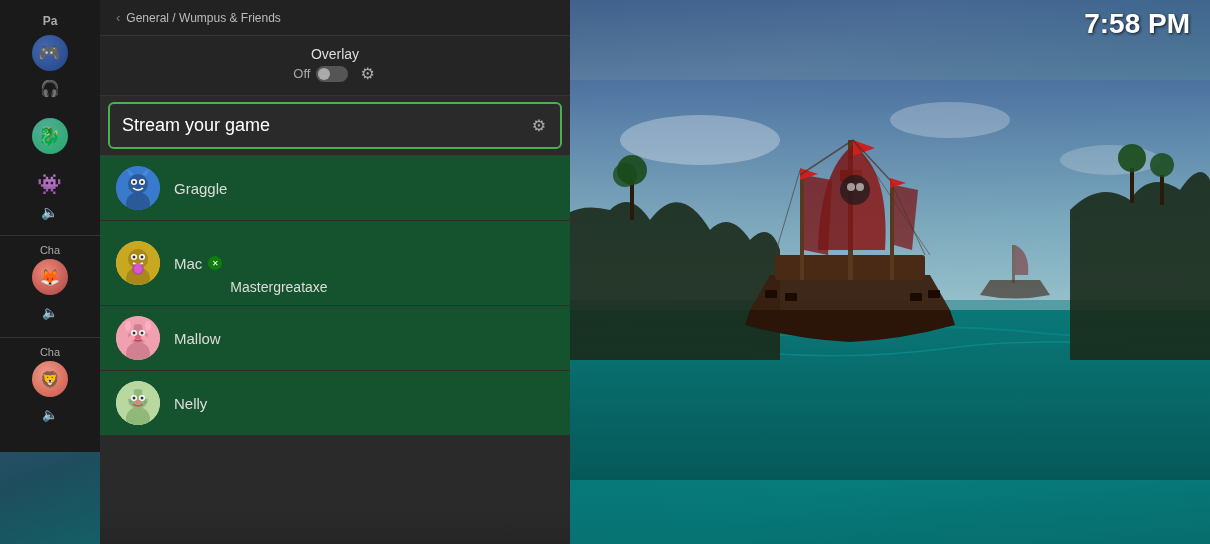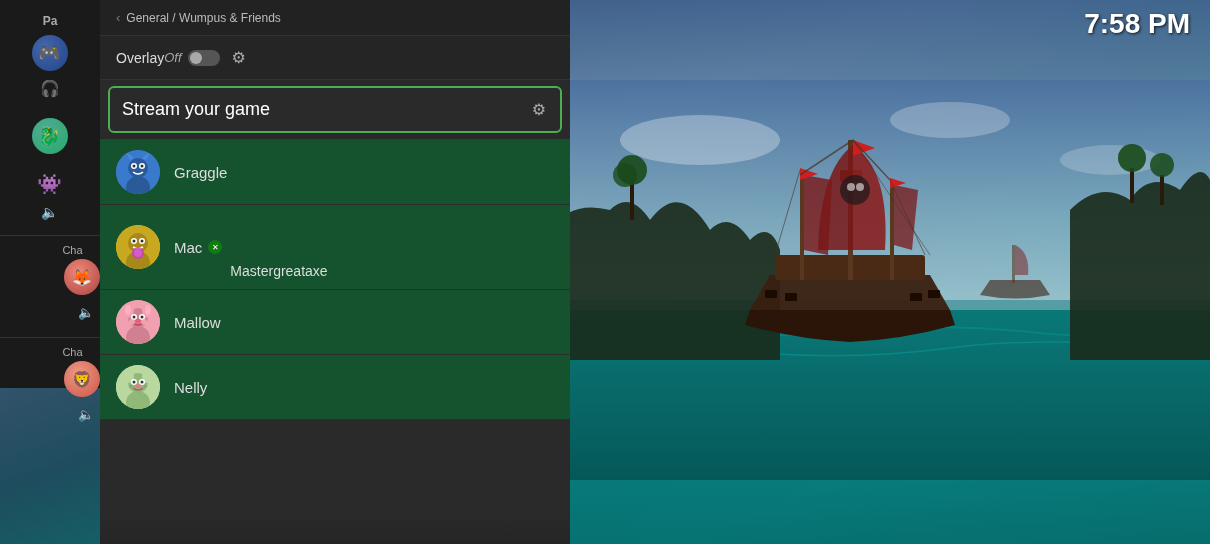--- a/index.html
+++ b/index.html
@@ -62,21 +62,21 @@
       width: 660px;
       height: 400px;
       z-index: 2;
     }
 
     
     #left-sidebar {
       position: absolute;
       top: 0; left: 0;
       width: 100px;
-      height: 388px;
+      height: 452px;
       background: #1a1a1a;
       z-index: 10;
       display: flex;
       flex-direction: column;
       align-items: center;
       padding-top: 10px;
       gap: 5px;
     }
 
     .sidebar-avatar {
@@ -146,43 +146,44 @@
     #header-bar .header-text {
       font-size: 12px;
       color: #bbb;
     }
 
     
     .menu-row {
       display: flex;
       align-items: center;
       padding: 10px 16px;
+      justify-content: space-between;
       border-bottom: 1px solid #333;
       background: #252525;
+      flex-direction: column;
     }
 
     .menu-row-label {
       color: #ddd;
       font-size: 14px;
       font-weight: 400;
     }
 
     .menu-row-right {
       display: flex;
       align-items: center;
       gap: 10px;
     }
 
     .toggle-off {
       display: flex;
       align-items: center;
       gap: 6px;
       color: #aaa;
       font-size: 13px;
-      font-style: italic;
     }
 
     .toggle-track {
       width: 32px;
       height: 16px;
       background: #555;
       border-radius: 8px;
       position: relative;
       cursor: pointer;
     }
@@ -299,21 +300,21 @@
       font-weight: 700;
       z-index: 20;
       text-shadow: 1px 1px 3px rgba(0,0,0,0.8);
     }
     .av-blue { background: radial-gradient(circle at 35% 35%, #46a, #248); }
 
     
     .sidebar-channel {
       display: flex;
       flex-direction: column;
-      align-items: flex-end;
+      align-items: center;
       width: 100%;
       padding: 6px 0;
       border-top: 1px solid #333;
     }
 
     
     #main-panel-bottom-fade {
       position: absolute;
       bottom: 0;
       left: 100px;

